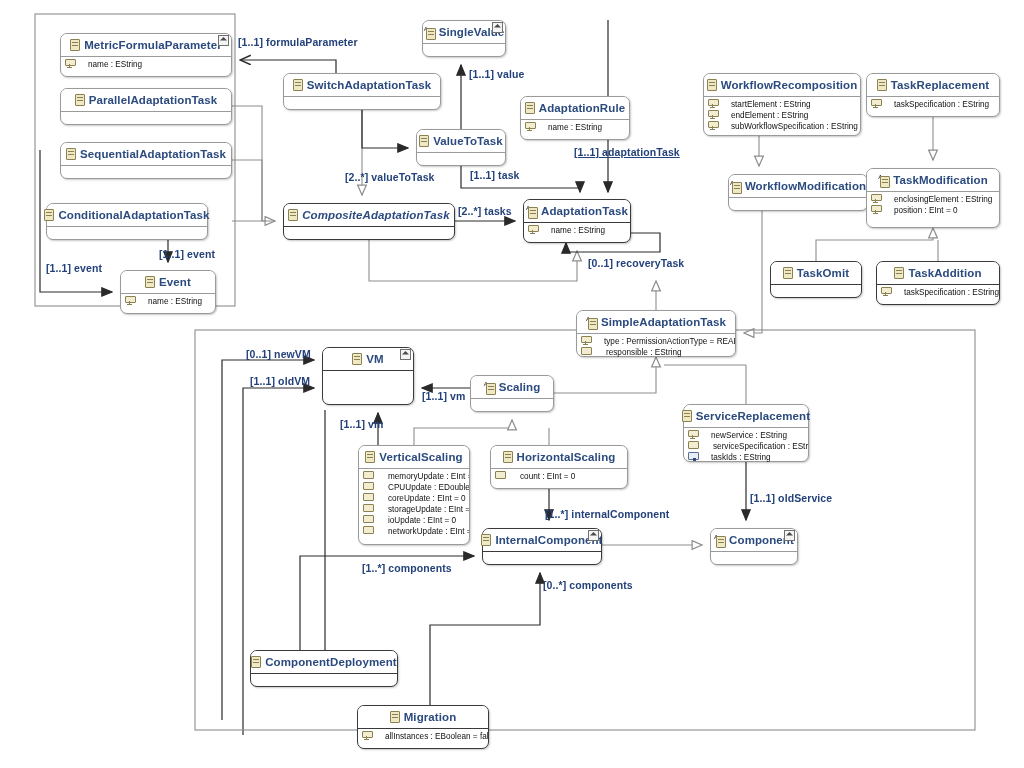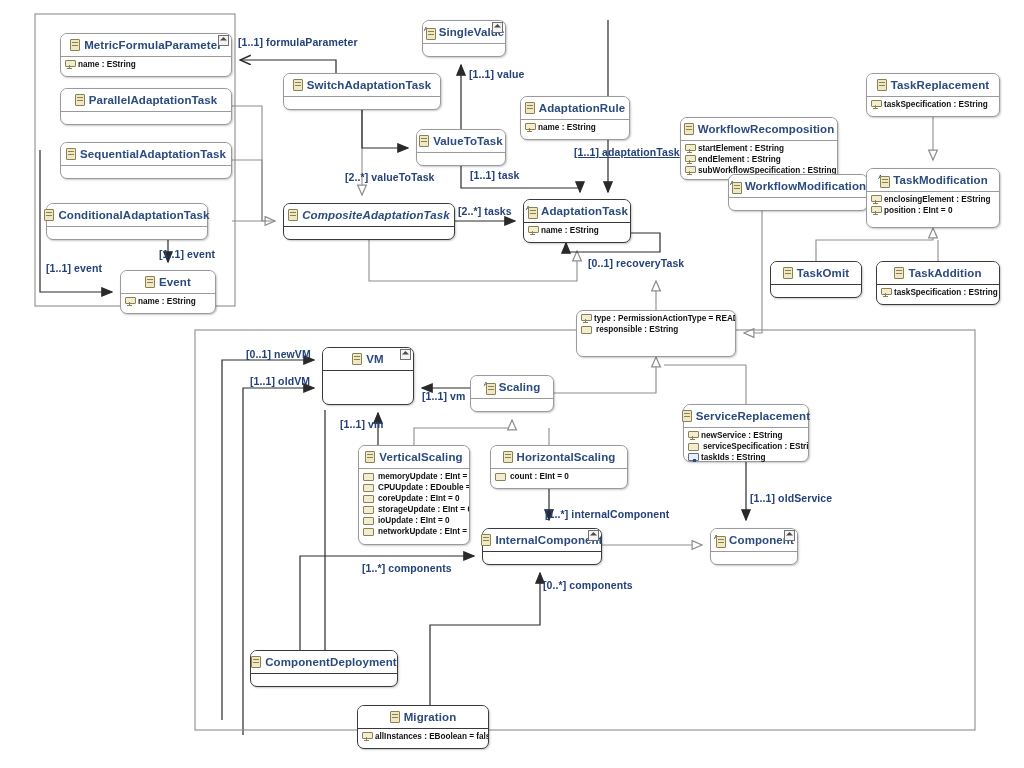--- a/index.html
+++ b/index.html
@@ -34,22 +34,22 @@
     font-size:11.5px;font-weight:bold;color:#2b4a7e;letter-spacing:.1px;white-space:nowrap;
   }
   .cls .body{
     box-sizing:border-box;
     padding:2px 3px 2px 4px;
     border-radius:0 0 6px 6px;
     overflow:hidden;
   }
   .cls .body.empty{min-height:13px;}
   .attr{
-    display:flex;align-items:center;gap:4px;
-    font-size:8.2px;color:#101010;font-weight:bold;white-space:nowrap;
+    display:flex;align-items:flex-start;gap:14px;
+    font-size:8.2px;color:#101010;font-weight:normal;white-space:nowrap;
     line-height:11px;height:11px;letter-spacing:0;
   }
 
   
   .ico{flex:0 0 auto;display:inline-block;position:relative;}
   .ico-class{width:8px;height:10px;background:#efe8c4;border:1px solid #8a8050;border-radius:1px;}
   .ico-class::before,.ico-class::after{content:"";position:absolute;left:1px;right:1px;height:1px;background:#8a8050;}
   .ico-class::before{top:2px;}
   .ico-class::after{top:5px;}
   .ico-abs{width:11px;height:11px;position:relative;}
@@ -304,36 +304,43 @@
             <span class="ico ico-attr">
               <span class="cap"></span>
               <span class="stem"></span>
               <span class="foot"></span>
             </span>
             <span>name : EString</span>
           </div>
         </div>
       </div>
       <div class="cls" style="left: 576px; top: 310px; width: 160px; height: 47px;">
+        <div class="hdr">
+          <span class="ico ico-abs">
+            <span class="a">A</span>
+            <span class="sq"></span>
+          </span>
+          <span class="nm">SimpleAdaptationTask</span>
+        </div>
         <div class="body">
           <div class="attr">
             <span class="ico ico-attr">
               <span class="cap"></span>
               <span class="stem"></span>
               <span class="foot"></span>
             </span>
             <span>type : PermissionActionType = READ</span>
           </div>
           <div class="attr">
             <span class="ico ico-ref"></span>
             <span>responsible : EString</span>
           </div>
         </div>
       </div>
-      <div class="cls" style="left: 680px; top: 73px; width: 158px; height: 63px; margin-top: 44px;">
+      <div class="cls" style="left: 703px; top: 73px; width: 158px; height: 63px;">
         <div class="hdr">
           <span class="ico ico-class"></span>
           <span class="nm">WorkflowRecomposition</span>
         </div>
         <div class="body">
           <div class="attr">
             <span class="ico ico-attr">
               <span class="cap"></span>
               <span class="stem"></span>
               <span class="foot"></span>

